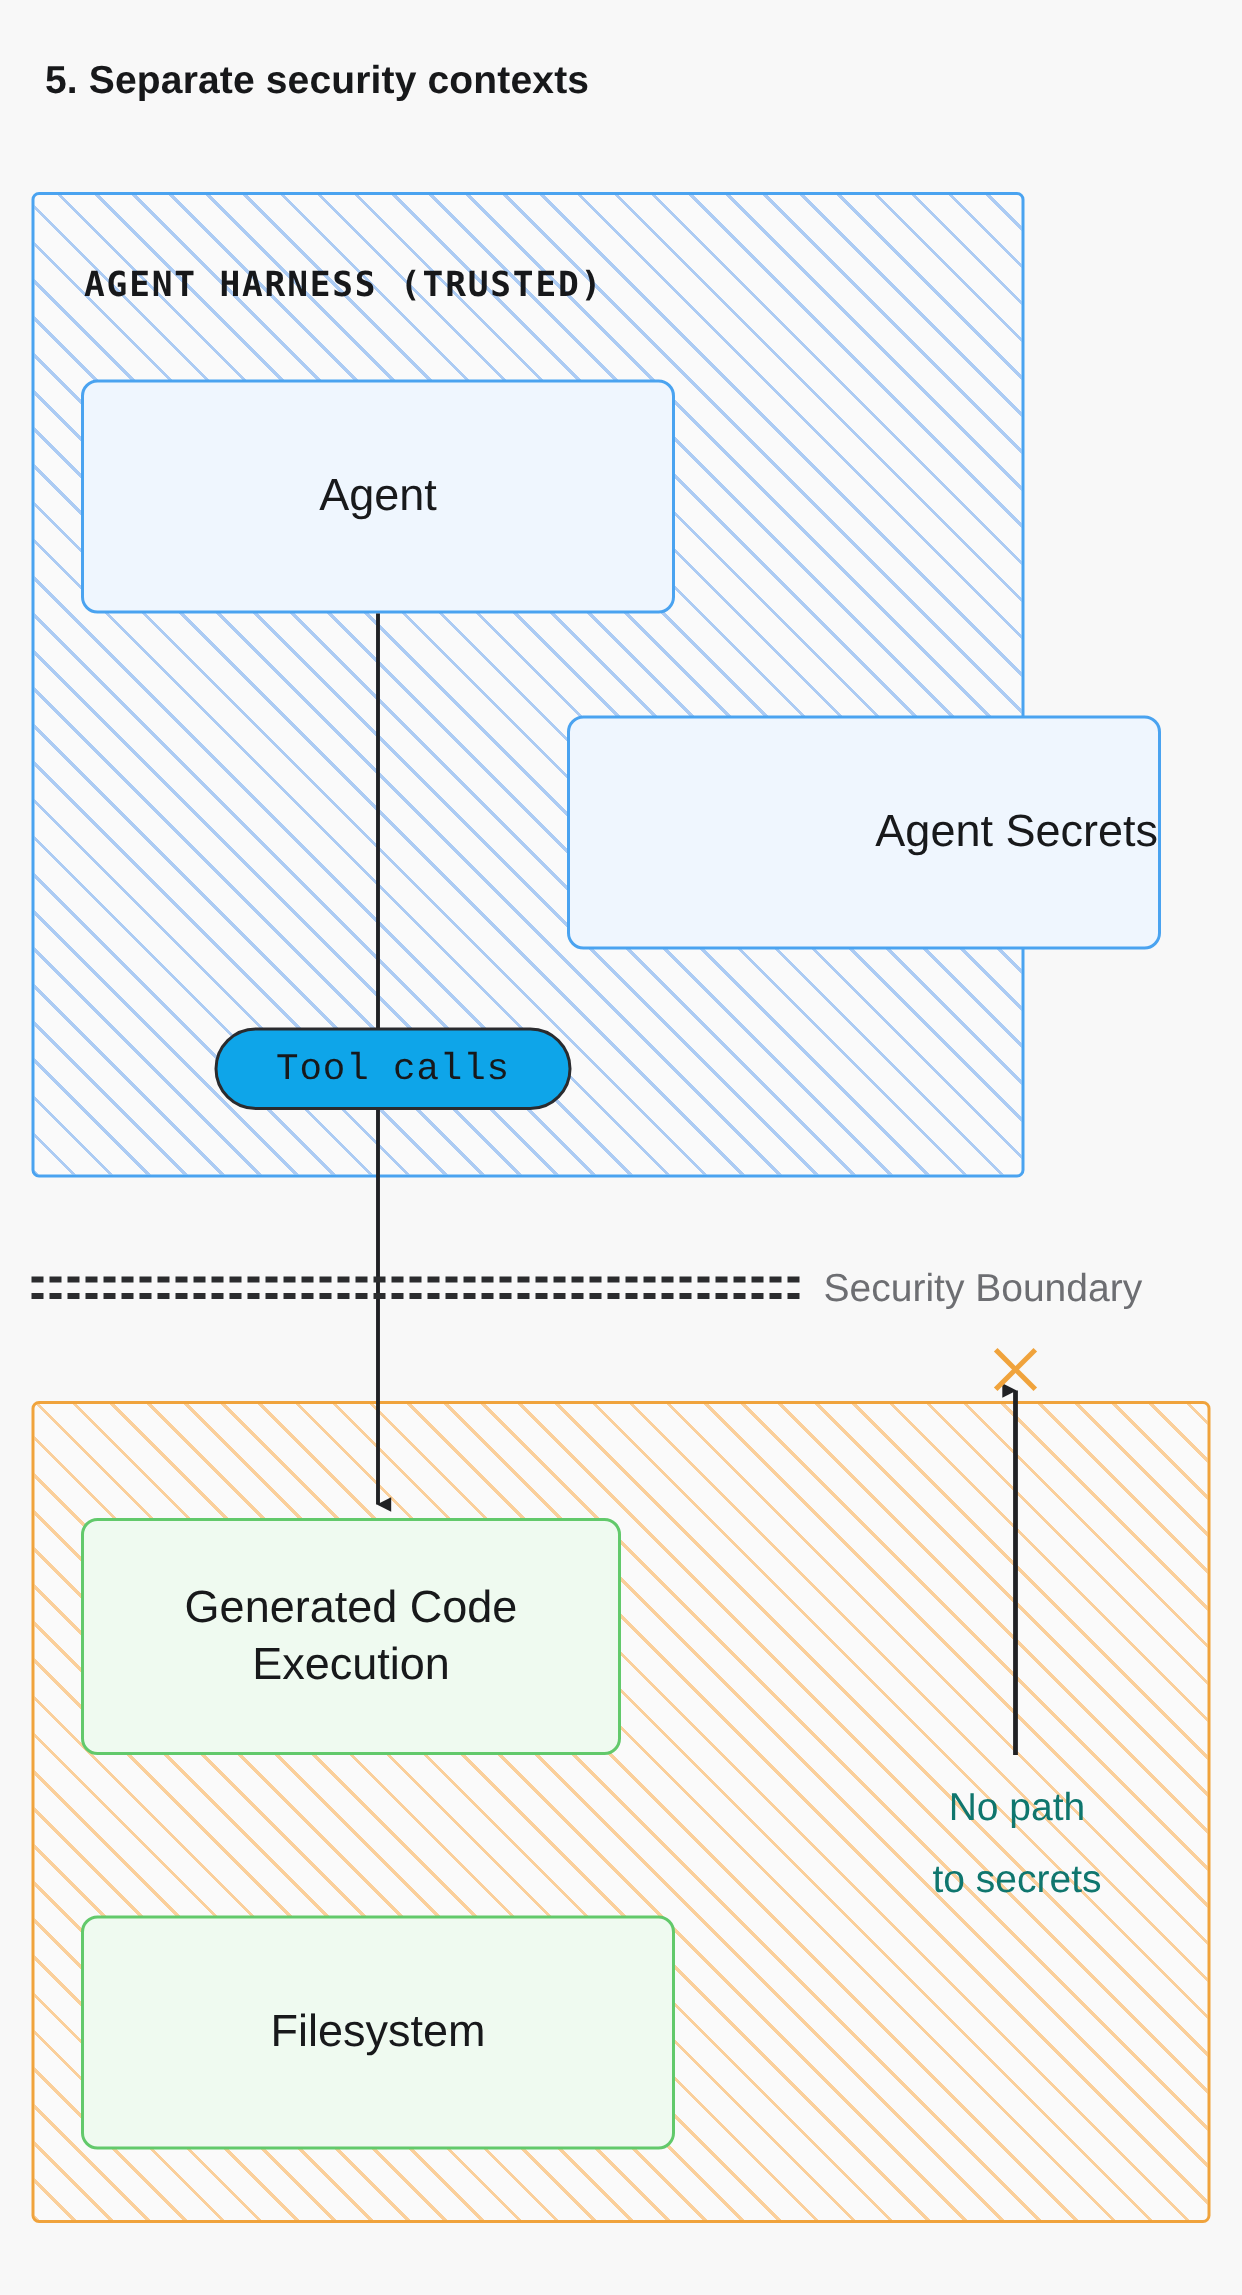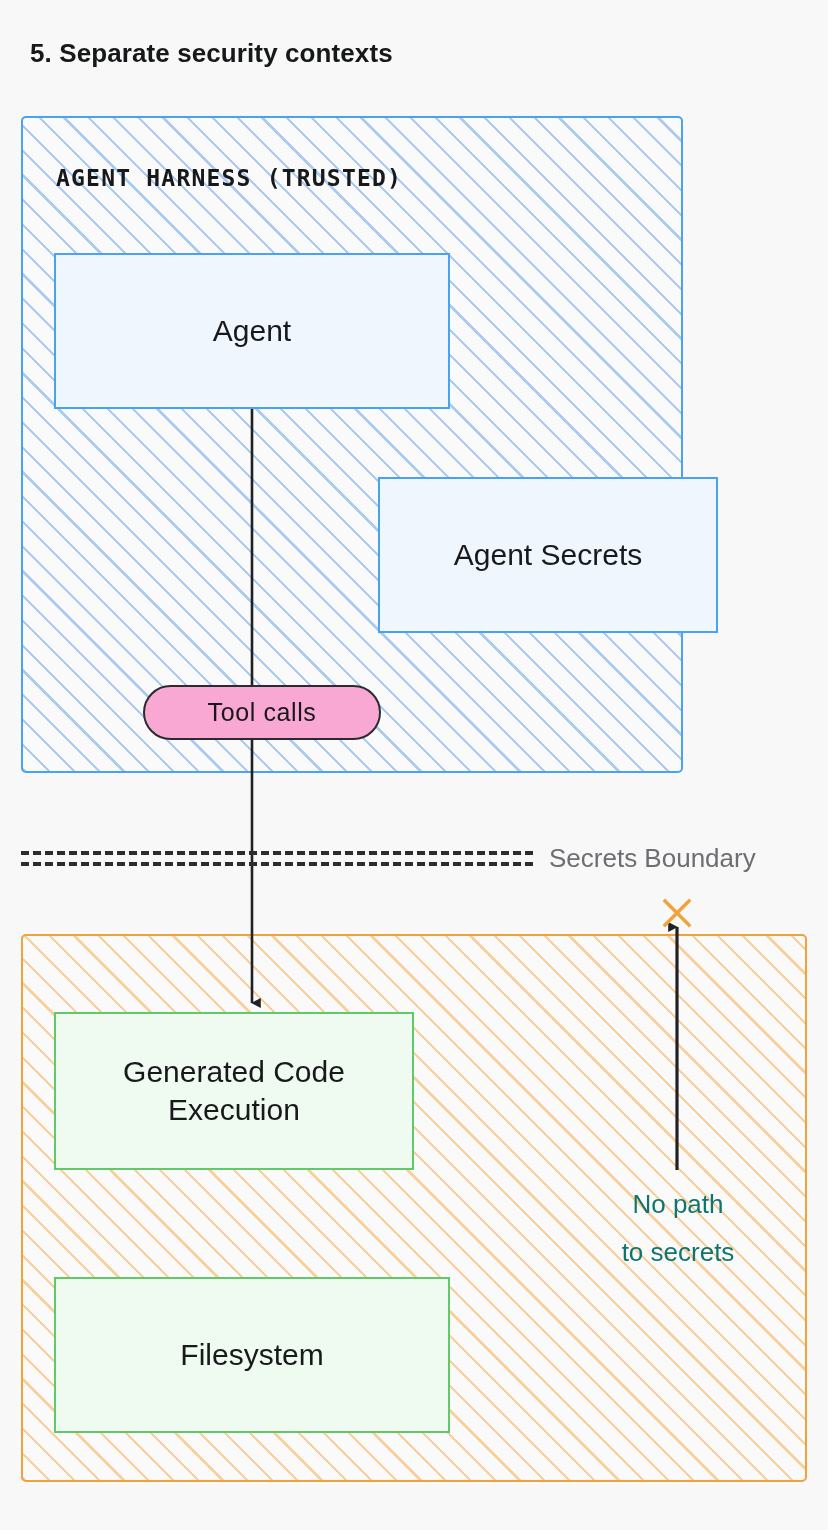--- a/index.html
+++ b/index.html
@@ -29,21 +29,21 @@
 
   
   .zone {
     position: absolute;
     box-sizing: border-box;
     border-radius: 5px;
     background-color: #FAFAFA;
   }
   #trusted-zone {
     left: 21px;
-    top: 116px;
+    top: 128px;
     width: 662px;
     height: 657px;
     border: 2.5px solid #4AA3F0;
     background-image: repeating-linear-gradient(
         45deg,
         rgba(168, 201, 243, 0.95) 0px,
         rgba(168, 201, 243, 0.95) 2.2px,
         rgba(250, 250, 250, 0) 2.2px,
         rgba(250, 250, 250, 0) 17.5px);
   }
@@ -70,58 +70,58 @@
     font-weight: bold;
     color: #17181A;
     letter-spacing: 1.2px;
     white-space: pre;
   }
 
   
   .node {
     position: absolute;
     box-sizing: border-box;
-    border-radius: 0;
+    border-radius: 11px;
     display: flex;
     align-items: center;
     justify-content: center;
     text-align: center;
     font-size: 30px;
     color: #18191B;
     line-height: 1.28;
   }
   .node.blue {
     background: #EFF6FE;
     border: 2.5px solid #4AA3F0;
   }
   .node.green {
     background: #EFFAF0;
     border: 2.5px solid #62C96B;
   }
 
   #node-agent         { left: 54px;  top: 253px;  width: 396px; height: 156px; }
-  #node-agent-secrets { left: 378px; top: 477px;  width: 340px; height: 156px; }
+  #node-agent-secrets { left: 378px; top: 477px;  width: 396px; height: 156px; justify-content: flex-end; }
   #node-code-exec     { left: 54px;  top: 1012px; width: 360px; height: 158px; }
   #node-filesystem    { left: 54px;  top: 1277px; width: 396px; height: 156px; text-align: right; }
 
   
   #tool-calls-pill {
     position: absolute;
     left: 143px;
     top: 685px;
     width: 238px;
     height: 55px;
     box-sizing: border-box;
     border: 2.5px solid #2A2B2E;
     border-radius: 28px;
-    background: #f9a8d4;
+    background: #0ea5e9;
     display: flex;
     align-items: center;
     justify-content: center;
-    font-family: Liberation Sans, sans-serif;
+    font-family: Liberation Mono, monospace;
     font-size: 25px;
     color: #17181A;
     letter-spacing: 0.6px;
     z-index: 6;
     white-space: pre;
   }
 
   
   #connectors {
     position: absolute;
@@ -218,21 +218,21 @@
 </svg>
 
 <div id="tool-calls-pill">
   <span>Tool calls</span>
 </div>
 
 <div id="security-boundary">
   <div class="boundary-dash-row row-a"></div>
   <div class="boundary-dash-row row-b"></div>
 </div>
-<div id="security-boundary-label">Secrets Boundary</div>
+<div id="security-boundary-label">Security Boundary</div>
 
 <svg id="blocked-x" viewBox="0 0 30 30" xmlns="http://www.w3.org/2000/svg">
   <line x1="3" y1="3" x2="27" y2="27" stroke="#F0A33C" stroke-width="3.4" stroke-linecap="square"></line>
   <line x1="27" y1="3" x2="3" y2="27" stroke="#F0A33C" stroke-width="3.4" stroke-linecap="square"></line>
 </svg>
 
 <div class="zone" id="untrusted-zone"></div>
 
 <div class="node green" id="node-code-exec">
   <span style="white-space:pre-line">Generated Code

